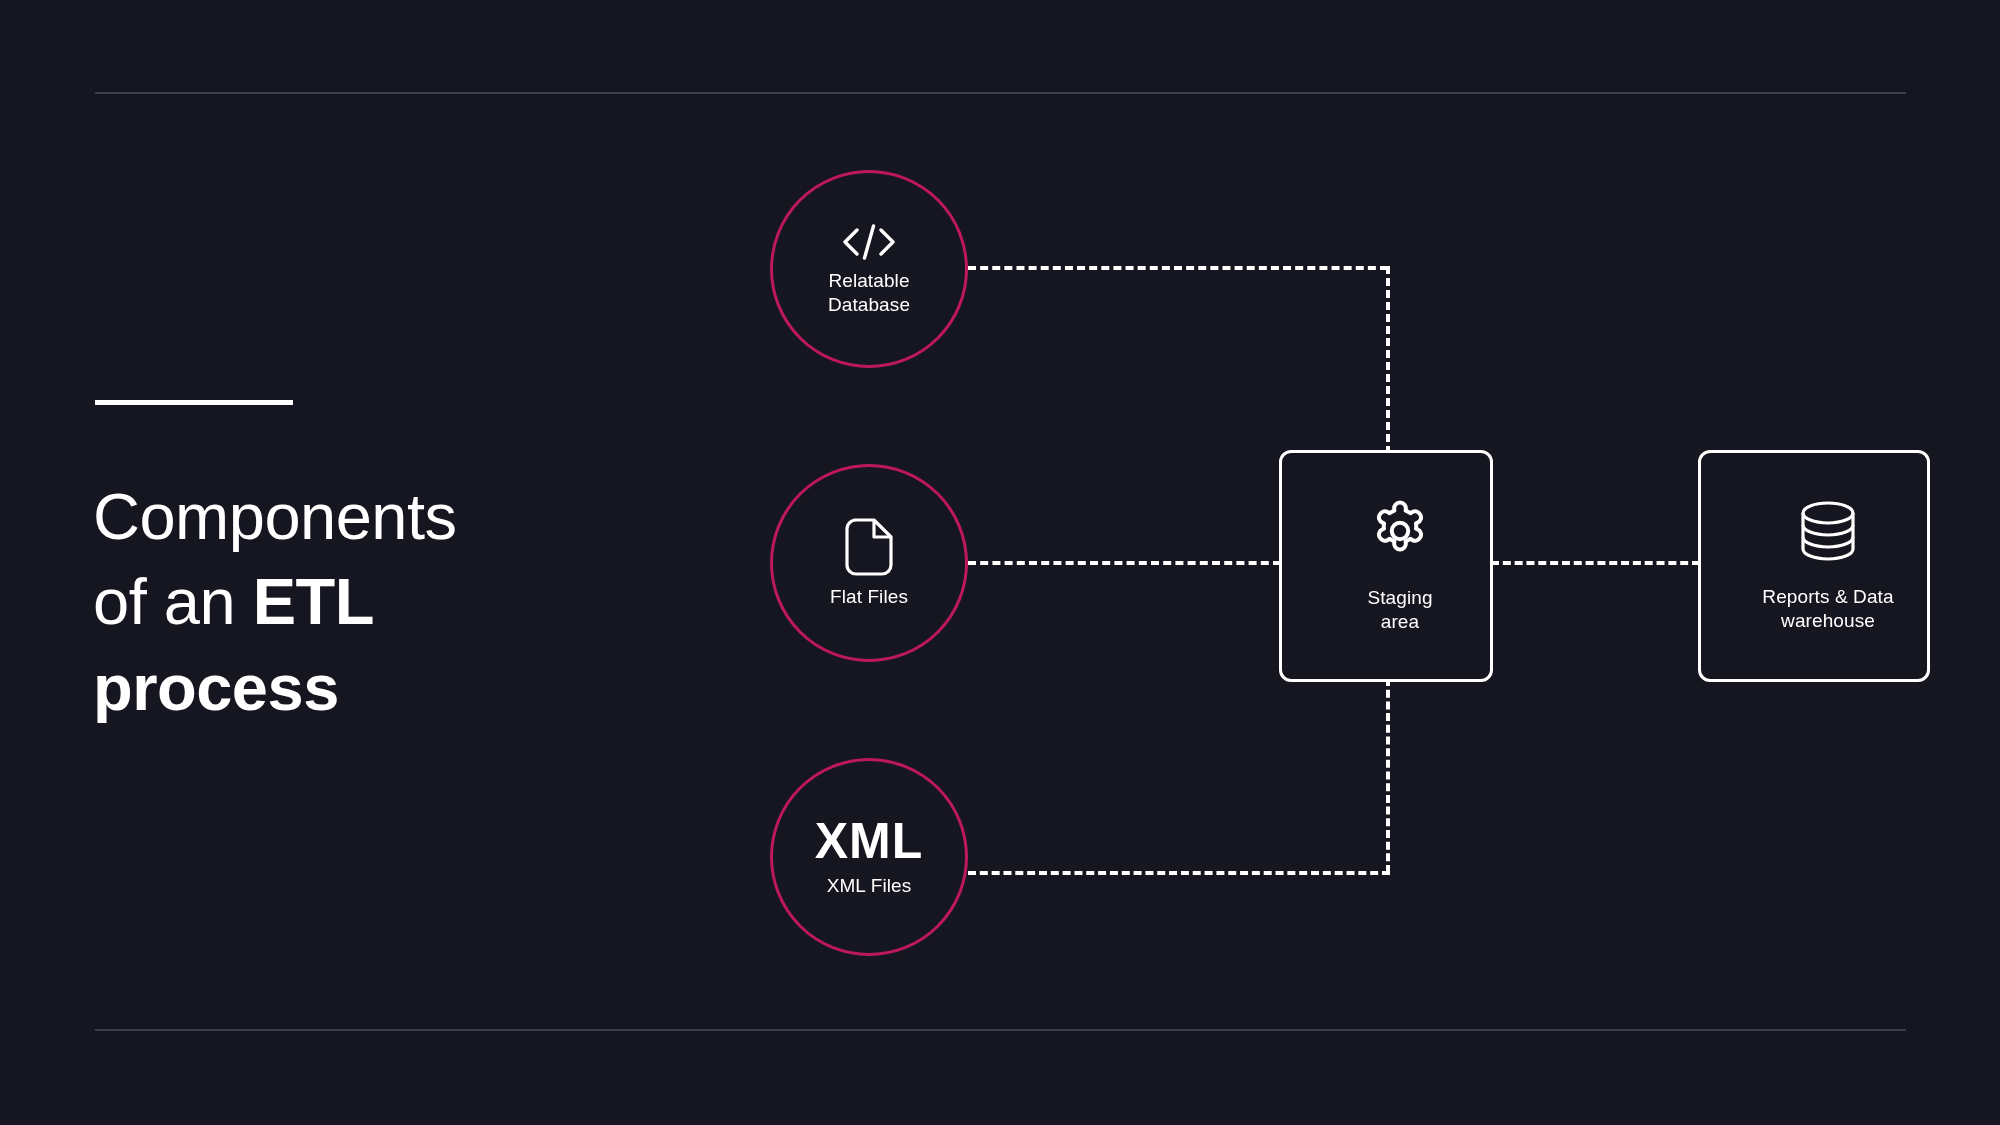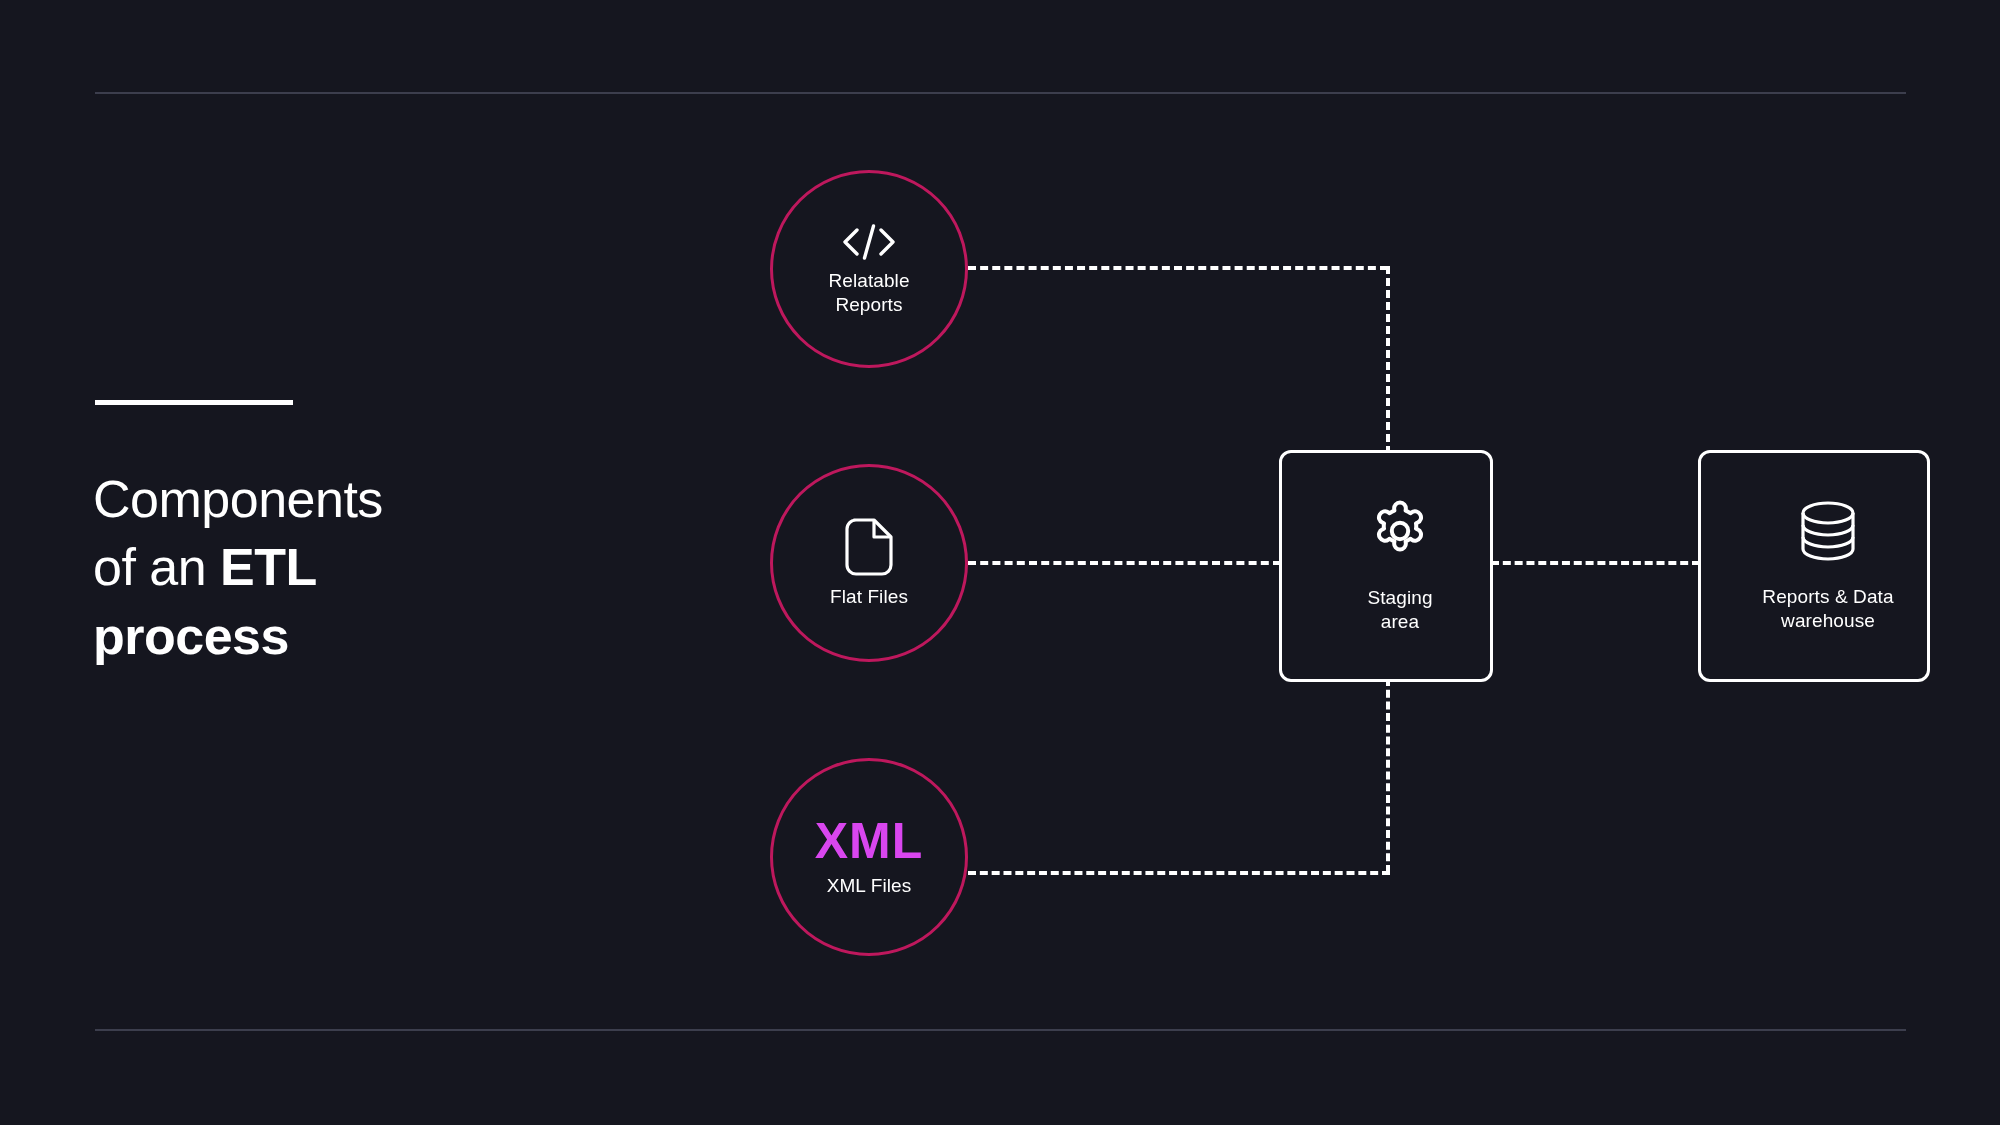--- a/index.html
+++ b/index.html
@@ -37,21 +37,21 @@
     background: #ffffff;
   }
 
   
   .title {
     position: absolute;
     left: 93px;
     top: 430px;
     width: 560px;
     color: #ffffff;
-    font-size: 52px;
+    font-size: 65px;
     line-height: 1.32;
     font-weight: 300;
     letter-spacing: -0.5px;
   }
   .title b { font-weight: 700; }
 
   
   .node-label {
     color: #ffffff;
     font-size: 19px;
@@ -80,21 +80,21 @@
     justify-content: center;
     margin-bottom: 8px;
   }
   .circle-node.two-line .glyph { margin-bottom: 6px; }
 
   #node-relational { left: 770px; top: 170px; }
   #node-flatfiles  { left: 770px; top: 464px; }
   #node-xmlfiles   { left: 770px; top: 758px; }
 
   .xml-glyph {
-    color: #d946ef;
+    color: #ffffff;
     font-family: "Liberation Sans Narrow", "Liberation Sans", sans-serif;
     font-size: 50px;
     font-weight: 700;
     letter-spacing: 1px;
     line-height: 1;
   }
 
   
   .box-node {
     position: absolute;
@@ -163,21 +163,21 @@
   <div class="circle-node two-line" id="node-relational">
     <span class="glyph">
       <svg width="62" height="42" viewBox="0 0 62 42" fill="none" xmlns="http://www.w3.org/2000/svg">
         <path d="M19 9 L7 21 L19 33" stroke="#ffffff" stroke-width="3.4" stroke-linecap="round" stroke-linejoin="round"></path>
         <path d="M43 9 L55 21 L43 33" stroke="#ffffff" stroke-width="3.4" stroke-linecap="round" stroke-linejoin="round"></path>
         <path d="M35.5 5 L26.5 37" stroke="#ffffff" stroke-width="3.4" stroke-linecap="round"></path>
       </svg>
     </span>
     <div class="node-label">
       <span>Relatable</span><br>
-      <span>Reports</span>
+      <span>Database</span>
     </div>
   </div>
 
   <div class="circle-node" id="node-flatfiles">
     <span class="glyph">
       <svg width="50" height="60" viewBox="0 0 50 60" fill="none" xmlns="http://www.w3.org/2000/svg">
         <path d="M10 3 H30 L47 20 V48 A9 9 0 0 1 38 57 H12 A9 9 0 0 1 3 48 V12 A9 9 0 0 1 12 3 Z" stroke="#ffffff" stroke-width="3.2" stroke-linejoin="round"></path>
         <path d="M30 3 V20 H47" stroke="#ffffff" stroke-width="3.2" stroke-linejoin="round"></path>
       </svg>
     </span>

